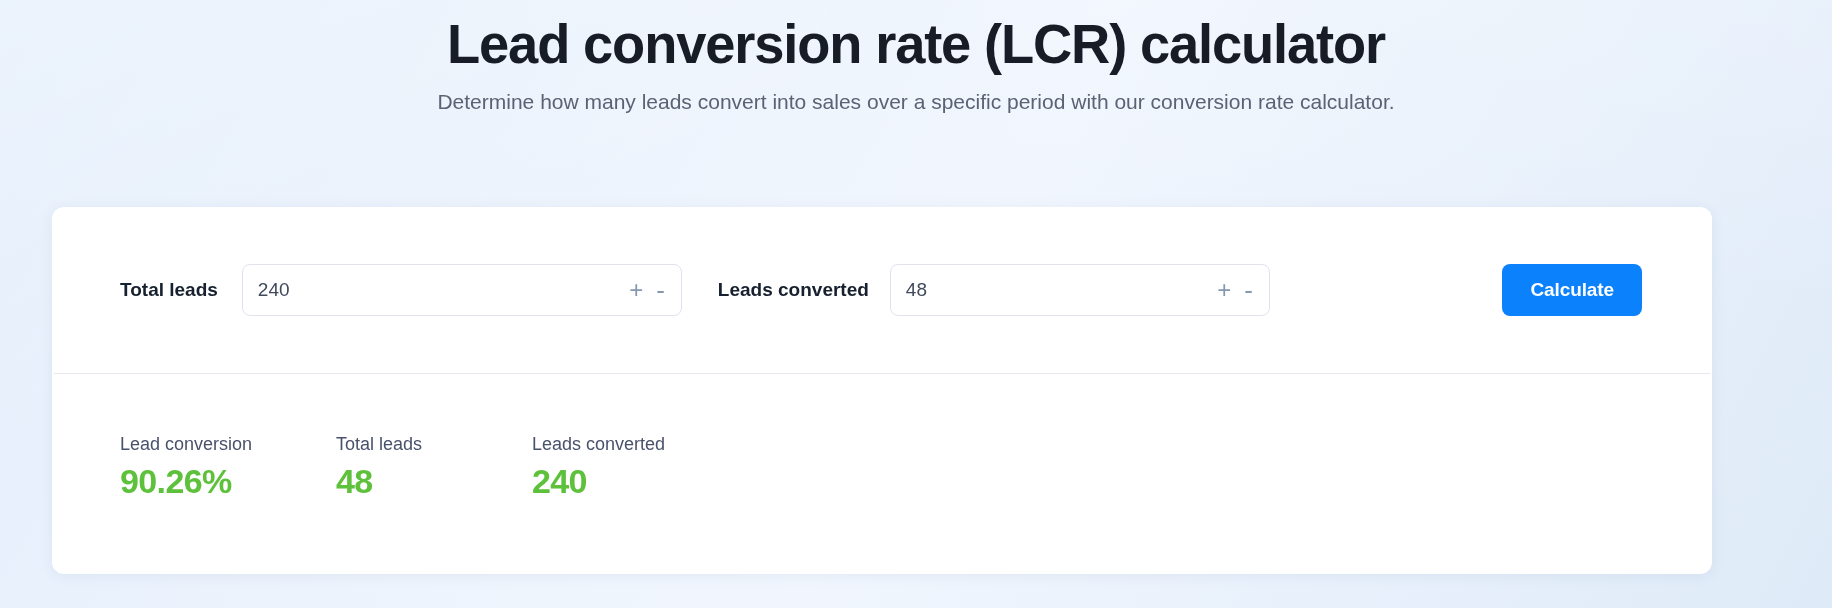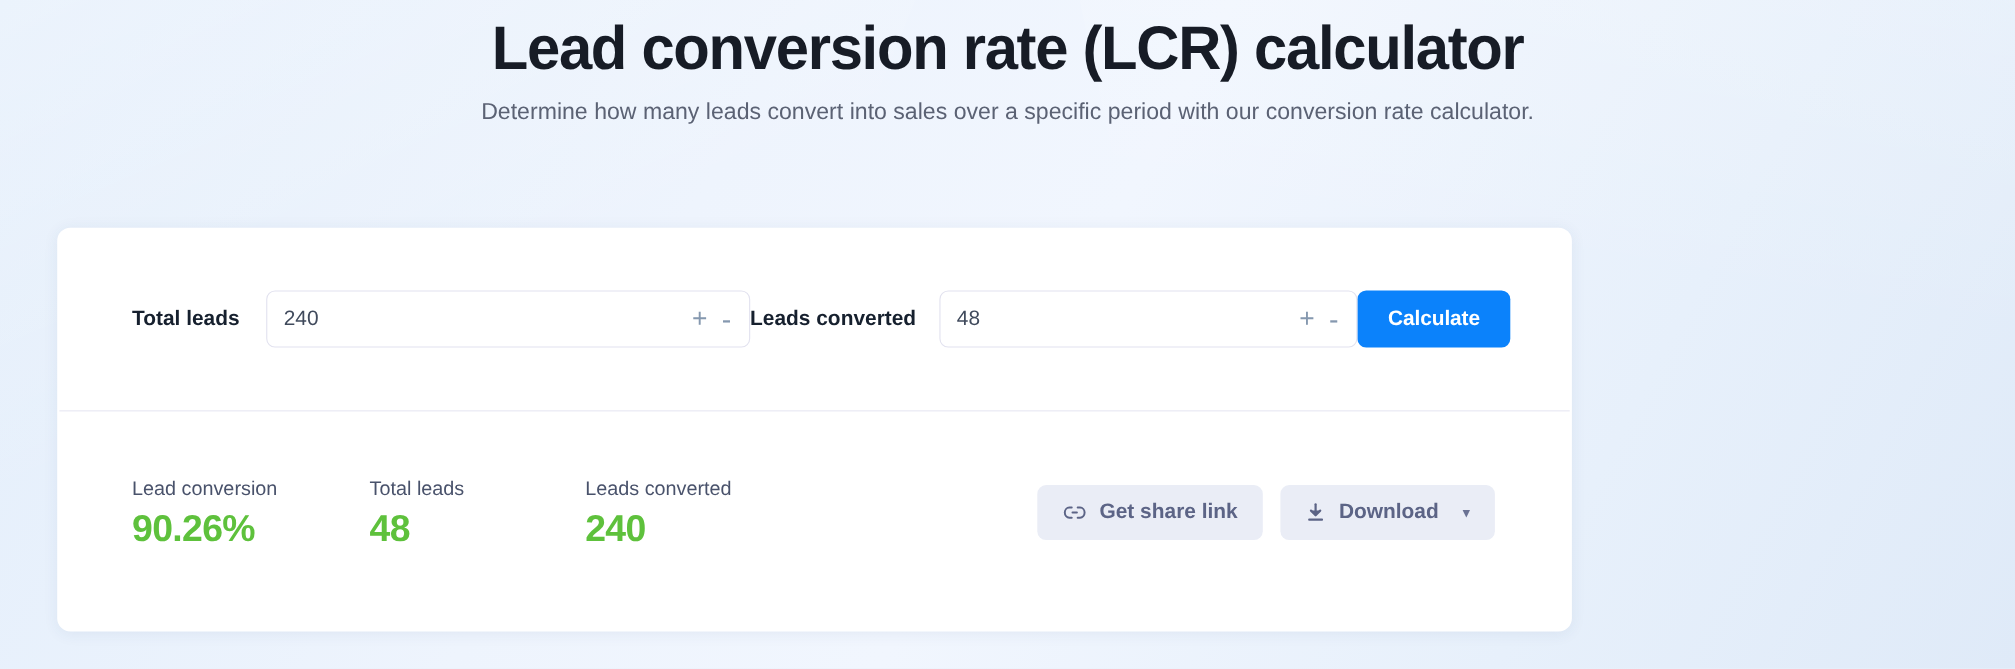--- a/index.html
+++ b/index.html
@@ -66,21 +66,21 @@
     font-size: 21px;
     line-height: 1.3;
     color: #5b6274;
     font-weight: 400;
   }
 
   .calc-card {
     position: absolute;
     left: 52px;
     top: 207px;
-    width: 1377px;
+    width: 1660px;
     height: 367px;
     background: #ffffff;
     border-radius: 12px;
     box-shadow: 0 2px 14px rgba(40, 64, 110, 0.07);
     box-sizing: border-box;
   }
 
   .inputs-row {
     display: flex;
     align-items: center;
@@ -274,42 +274,16 @@
       <div class="result-block b2">
         <div class="result-label">Total leads</div>
         <div class="result-value">48</div>
       </div>
 
       <div class="result-block b3">
         <div class="result-label">Leads converted</div>
         <div class="result-value">240</div>
       </div>
 
-      <div class="actions">
-
-        <button class="action-btn">
-          <span>
-            <svg class="icon-svg" width="22" height="16" viewBox="0 0 22 16" fill="none">
-              <path d="M9 8H13" stroke="#5c6486" stroke-width="1.8" stroke-linecap="round"></path>
-              <path d="M8.3 3.4H6.1C3.8 3.4 2 5.5 2 8C2 10.5 3.8 12.6 6.1 12.6H8.3" stroke="#5c6486" stroke-width="1.8" stroke-linecap="round"></path>
-              <path d="M13.7 3.4H15.9C18.2 3.4 20 5.5 20 8C20 10.5 18.2 12.6 15.9 12.6H13.7" stroke="#5c6486" stroke-width="1.8" stroke-linecap="round"></path>
-            </svg>
-          </span>
-          <span>Get share link</span>
-        </button>
-
-        <button class="action-btn">
-          <span>
-            <svg class="icon-svg" width="18" height="18" viewBox="0 0 18 18" fill="none">
-              <path d="M9 1.5V10.8" stroke="#5c6486" stroke-width="2" stroke-linecap="round"></path>
-              <path d="M4.8 7.2L9 11.4L13.2 7.2" stroke="#5c6486" stroke-width="2" stroke-linecap="round" stroke-linejoin="round" fill="#5c6486"></path>
-              <path d="M3.2 15.4H14.8" stroke="#5c6486" stroke-width="2" stroke-linecap="round"></path>
-            </svg>
-          </span>
-          <span>Download</span>
-          <span class="caret">▾</span>
-        </button>
-
-      </div>
     </div>
 
   </div>
 </div>
 
 </body></html>

